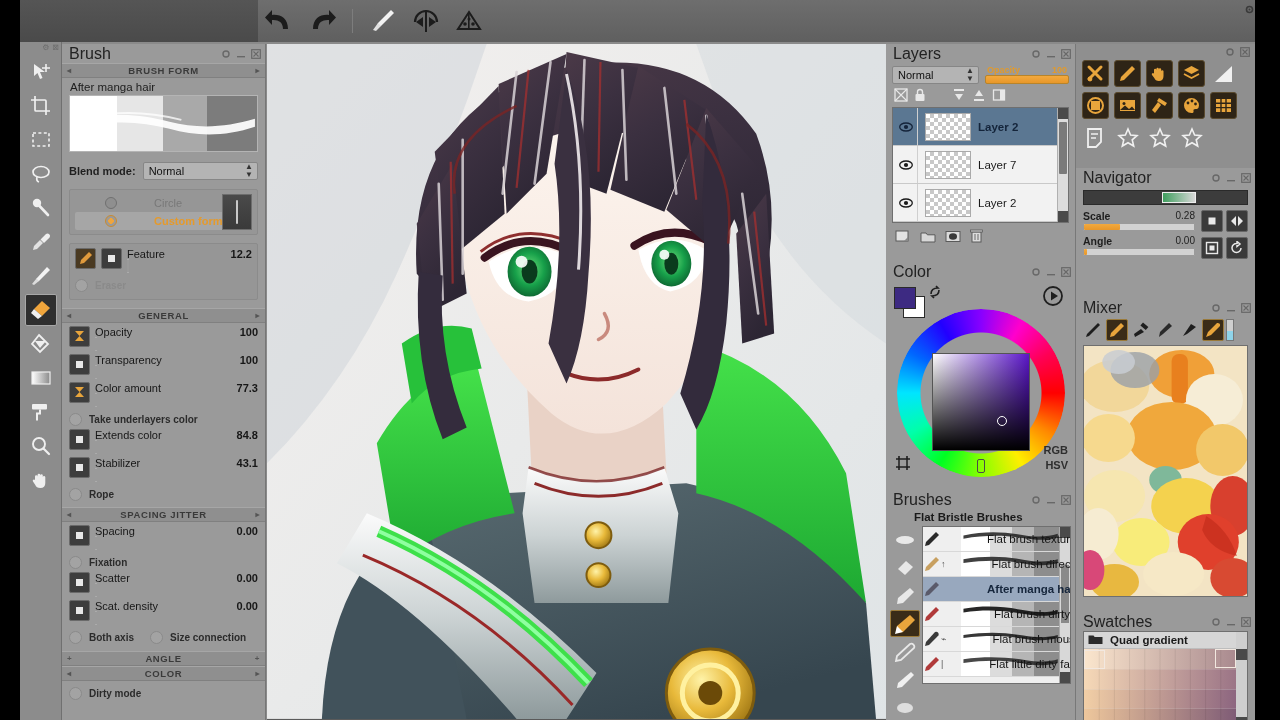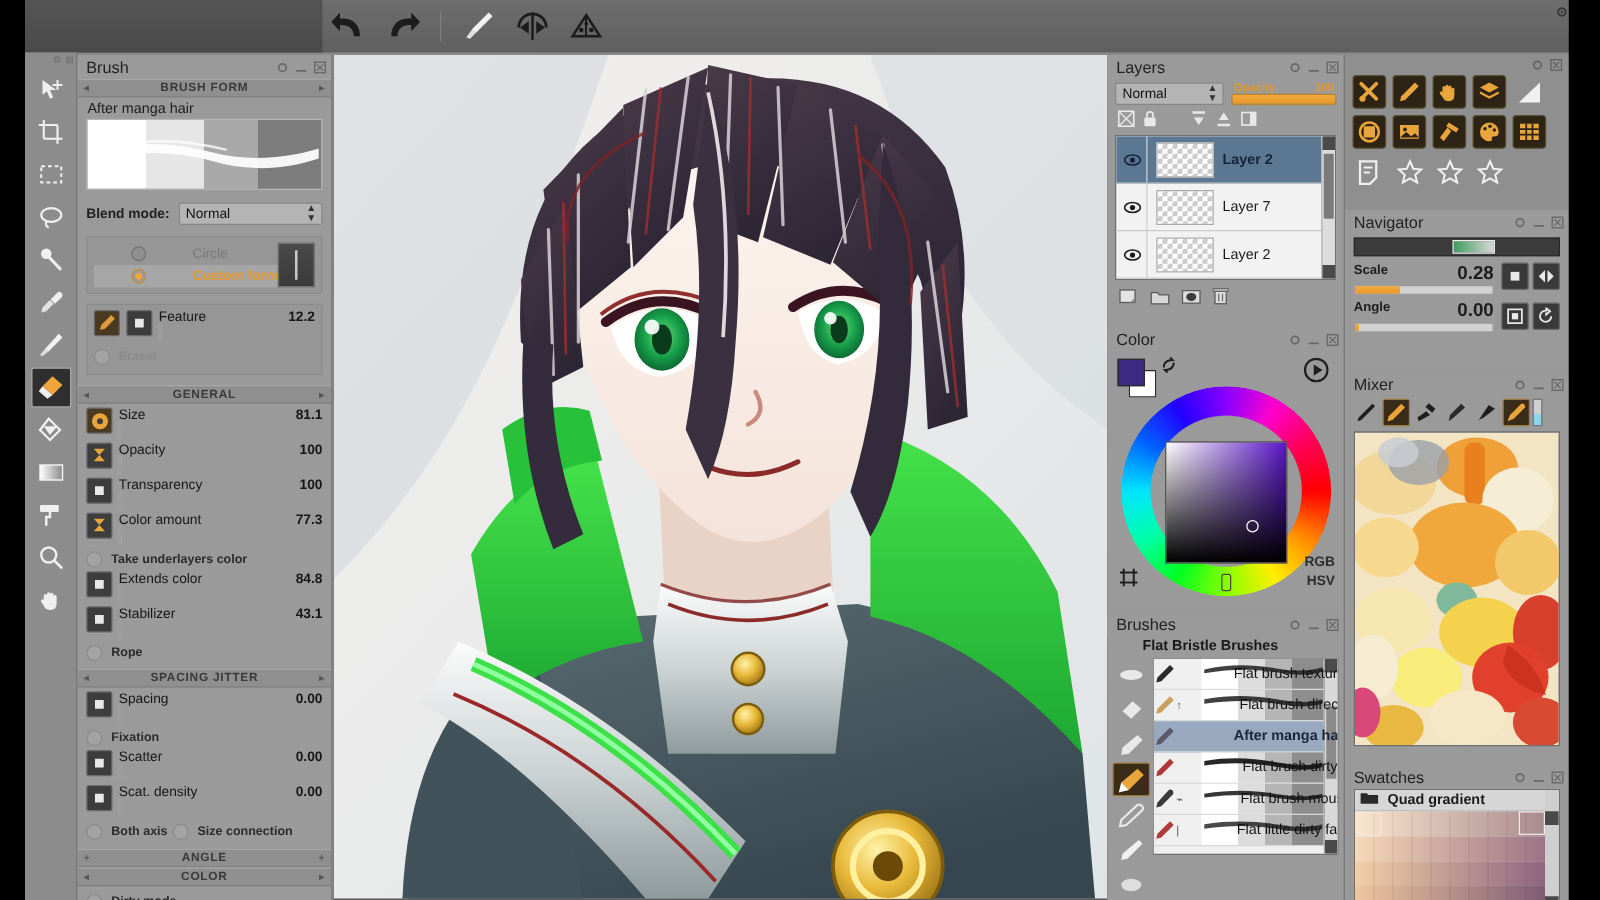--- a/index.html
+++ b/index.html
@@ -60,21 +60,21 @@
   .black-edge-l { position: absolute; left: 0; top: 0; bottom: 0; width: 20px; background: #000; z-index: 40; }
   .black-edge-r { position: absolute; right: 0; top: 0; bottom: 0; width: 25px; background: #000; z-index: 40; }
 
   
   .panel { position: absolute; background: #9a9a9a; }
   .panel-hdr {
     height: 19px; display: flex; align-items: center;
     padding: 0 4px 0 7px; font-size: 11px; color: #2b2b2b;
     background: #9a9a9a;
   }
-  .panel-hdr .ttl { flex: 1; font-size: 13px; color: #222; }
+  .panel-hdr .ttl { flex: 1; font-size: 16px; color: #222; }
   .hdr-btns { display: flex; gap: 4px; align-items: center; }
   .hbtn { width: 11px; height: 11px; opacity: .62; cursor: pointer;
           display: flex; align-items: center; justify-content: center; }
 
   .section-bar {
     height: 15px; background: #8f8f8f; border-top: 1px solid #a6a6a6;
     border-bottom: 1px solid #808080;
     display: flex; align-items: center; justify-content: center;
     font-size: 9.5px; font-weight: bold; letter-spacing: .6px; color: #3a3a3a;
     position: relative; cursor: pointer;
@@ -146,21 +146,21 @@
     margin-top: 1px; position: relative; border-radius: 1px; cursor: pointer;
   }
   .sl-fill { position: absolute; left: 0; top: 0; bottom: 0;
              background: linear-gradient(#f2a93e,#e8972a); border-radius: 1px; }
   .chk-row { display: flex; align-items: center; gap: 7px; height: 19px; }
   .chk-row span { font-size: 10px; color: #2b2b2b; font-weight: bold; }
   .chk-dot {
     width: 13px; height: 13px; border-radius: 50%; background: #a3a3a3;
     border: 1px solid #8a8a8a; flex: none;
   }
-  .two-col { display: flex; gap: 4px; align-items: center; }
+  .two-col { display: flex; gap: 16px; align-items: center; }
 
   
   #canvas-area {
     position: absolute; left: 267px; top: 44px; right: 394px; bottom: 0;
     background: #5a5a5a; overflow: hidden;
   }
   #artwork { position: absolute; inset: 0; }
 
   
   #right-dock {
@@ -303,21 +303,21 @@
   #nav-panel { position: absolute; left: 0; top: 124px; right: 0; height: 130px; background: #9a9a9a; }
   .nav-strip { height: 15px; margin: 3px 7px 5px; background: #3c3c3c;
                border: 1px solid #2a2a2a; position: relative; }
   .nav-strip .view { position: absolute; left: 78px; top: 1px; width: 34px; bottom: 1px;
                      background: linear-gradient(90deg,#3f9e5e,#d8d8d8); border: 1px solid #eee; }
   .nav-rows { display: flex; padding: 0 7px; gap: 6px; }
   .nav-sliders { flex: 1; }
   .nav-sl { margin-bottom: 4px; }
   .nav-sl-top { display: flex; justify-content: space-between; }
   .nav-sl-top .n { font-size: 10.5px; color: #1e1e1e; font-weight: bold; }
-  .nav-sl-top .v { font-size: 15px; color: #1e1e1e; font-weight: bold; margin-left: 20px; }
+  .nav-sl-top .v { font-size: 10px; color: #1e1e1e; font-weight: normal; margin-left: 20px; }
   .nav-btns { display: grid; grid-template-columns: 22px 22px; gap: 3px; }
   .nav-b { width: 22px; height: 22px; background: #3a3a3a; border: 1px solid #666;
            border-radius: 2px; display: flex; align-items: center; justify-content: center;
            cursor: pointer; }
 
   
   #mixer-panel { position: absolute; left: 0; top: 254px; right: 0; height: 314px; background: #9a9a9a; }
   .mix-tools { display: flex; gap: 2px; padding: 2px 6px 4px; align-items: center; }
   .mix-t { width: 22px; height: 22px; display: flex; align-items: center;
            justify-content: center; cursor: pointer; border-radius: 2px; }
@@ -575,35 +575,20 @@
         </div>
       </div>
     </div>
 
     <div class="section-bar">
       <span class="ar l">◂</span>
       <span>GENERAL</span>
       <span class="ar r">▸</span>
     </div>
     <div class="bp-body" style="padding-top:3px">
-      <div class="sl-row">
-        <span class="sl-ico gear">
-          <svg width="16" height="16" viewBox="0 0 16 16">
-              <circle cx="8" cy="8" r="6.4" fill="#e8a53c"></circle>
-              <circle cx="8" cy="8" r="2.4" fill="#3d3d3d"></circle>
-            </svg>
-          </span>
-        <span class="sl-main">
-          <span class="sl-top">
-            <span class="sl-name">Size</span>
-            <span class="sl-val">81.1</span>
-          </span>
-          <span class="sl-track"><span class="sl-fill" style="width:39%"></span></span>
-        </span>
-      </div>
       <div class="sl-row">
         <span class="sl-ico">
           <svg width="15" height="15" viewBox="0 0 15 15">
               <path d="M3 2 h9 l-4.5 5 L12 12 H3 l4.5-5 Z" fill="#e8a53c"></path>
             </svg>
           </span>
         <span class="sl-main">
           <span class="sl-top">
             <span class="sl-name">Opacity</span>
             <span class="sl-val">100</span>

